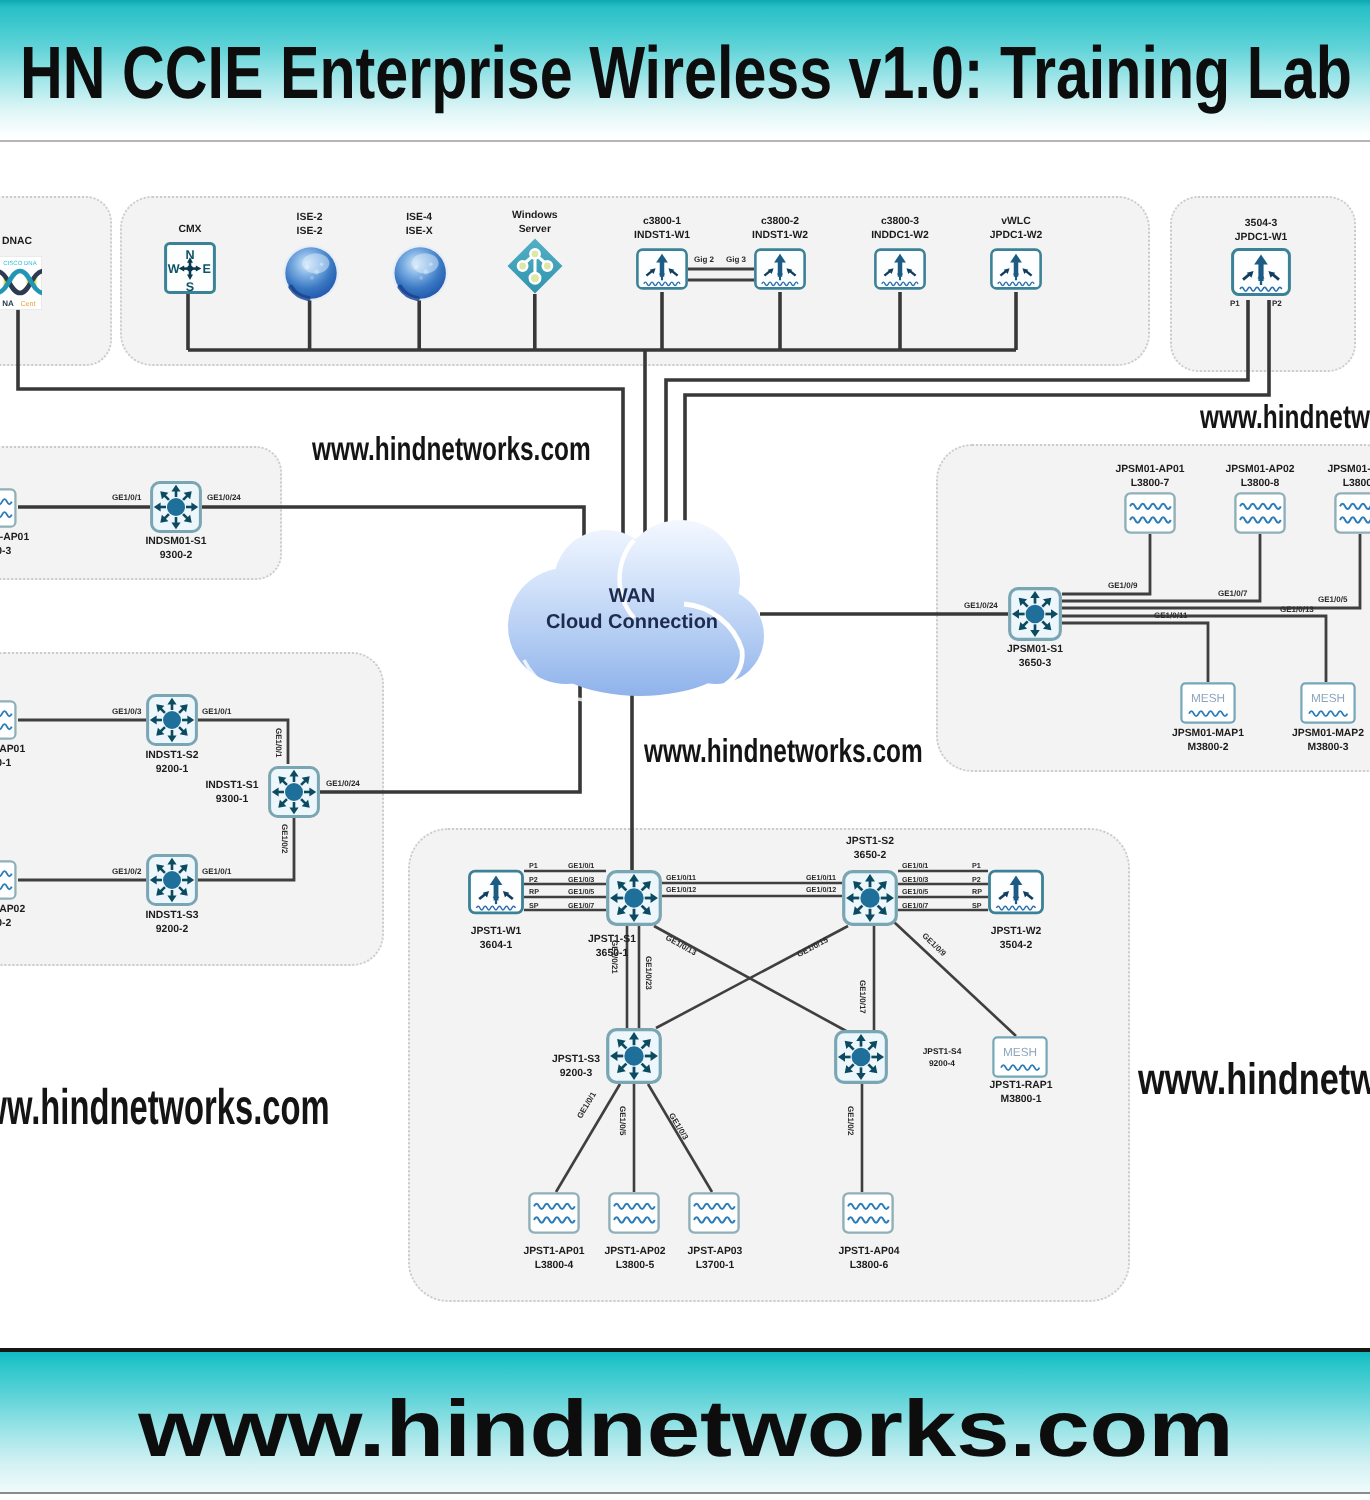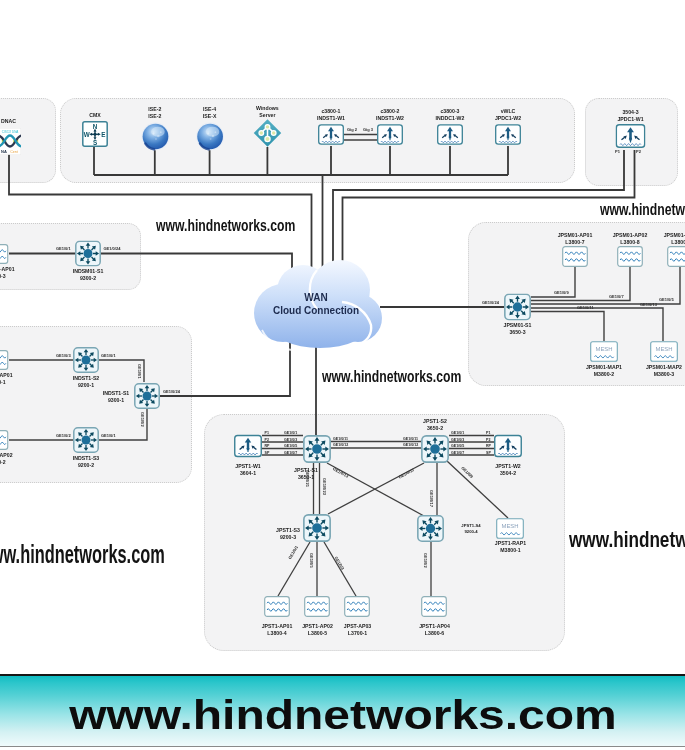--- a/index.html
+++ b/index.html
@@ -351,16 +351,19 @@
 <div class="rl" style="left:313px;top:553px;transform:rotate(90deg);">GE1/0/5</div>
 <div class="rl" style="left:337px;top:556px;transform:rotate(59deg);">GE1/0/3</div>
 <div class="rl" style="left:427px;top:553px;transform:rotate(90deg);">GE1/0/2</div>
 
 <div class="www" style="left:156px;top:216px;font-size:16.5px;transform:scaleX(0.74);">www.hindnetworks.com</div>
 <div class="www" style="left:600px;top:199.5px;font-size:16.5px;transform:scaleX(0.74);">www.hindnetworks.com</div>
 <div class="www" style="left:322px;top:366.5px;font-size:16.5px;transform:scaleX(0.74);">www.hindnetworks.com</div>
 <div class="www" style="left:-22.5px;top:540px;font-size:25px;transform:scaleX(0.655);">www.hindnetworks.com</div>
 <div class="www" style="left:569px;top:527px;font-size:22px;transform:scaleX(0.78);">www.hindnetworks.com</div>
 
+<div id="banner-top">
+      <div class="t">HN CCIE Enterprise Wireless v1.0: Training Lab</div>
+    </div>
 <div id="banner-bot">
       <div class="t">www.hindnetworks.com</div>
     </div>
 </div>
 
 </body></html>

